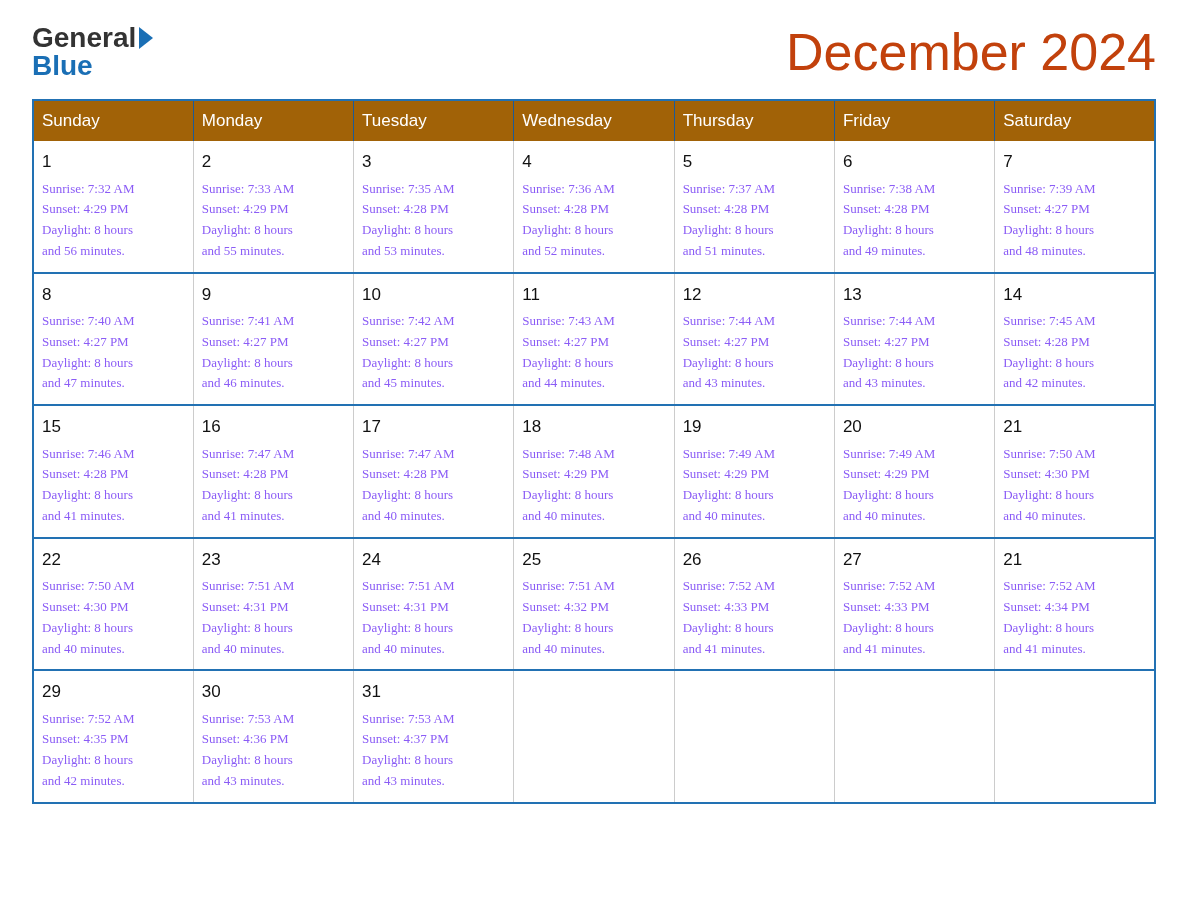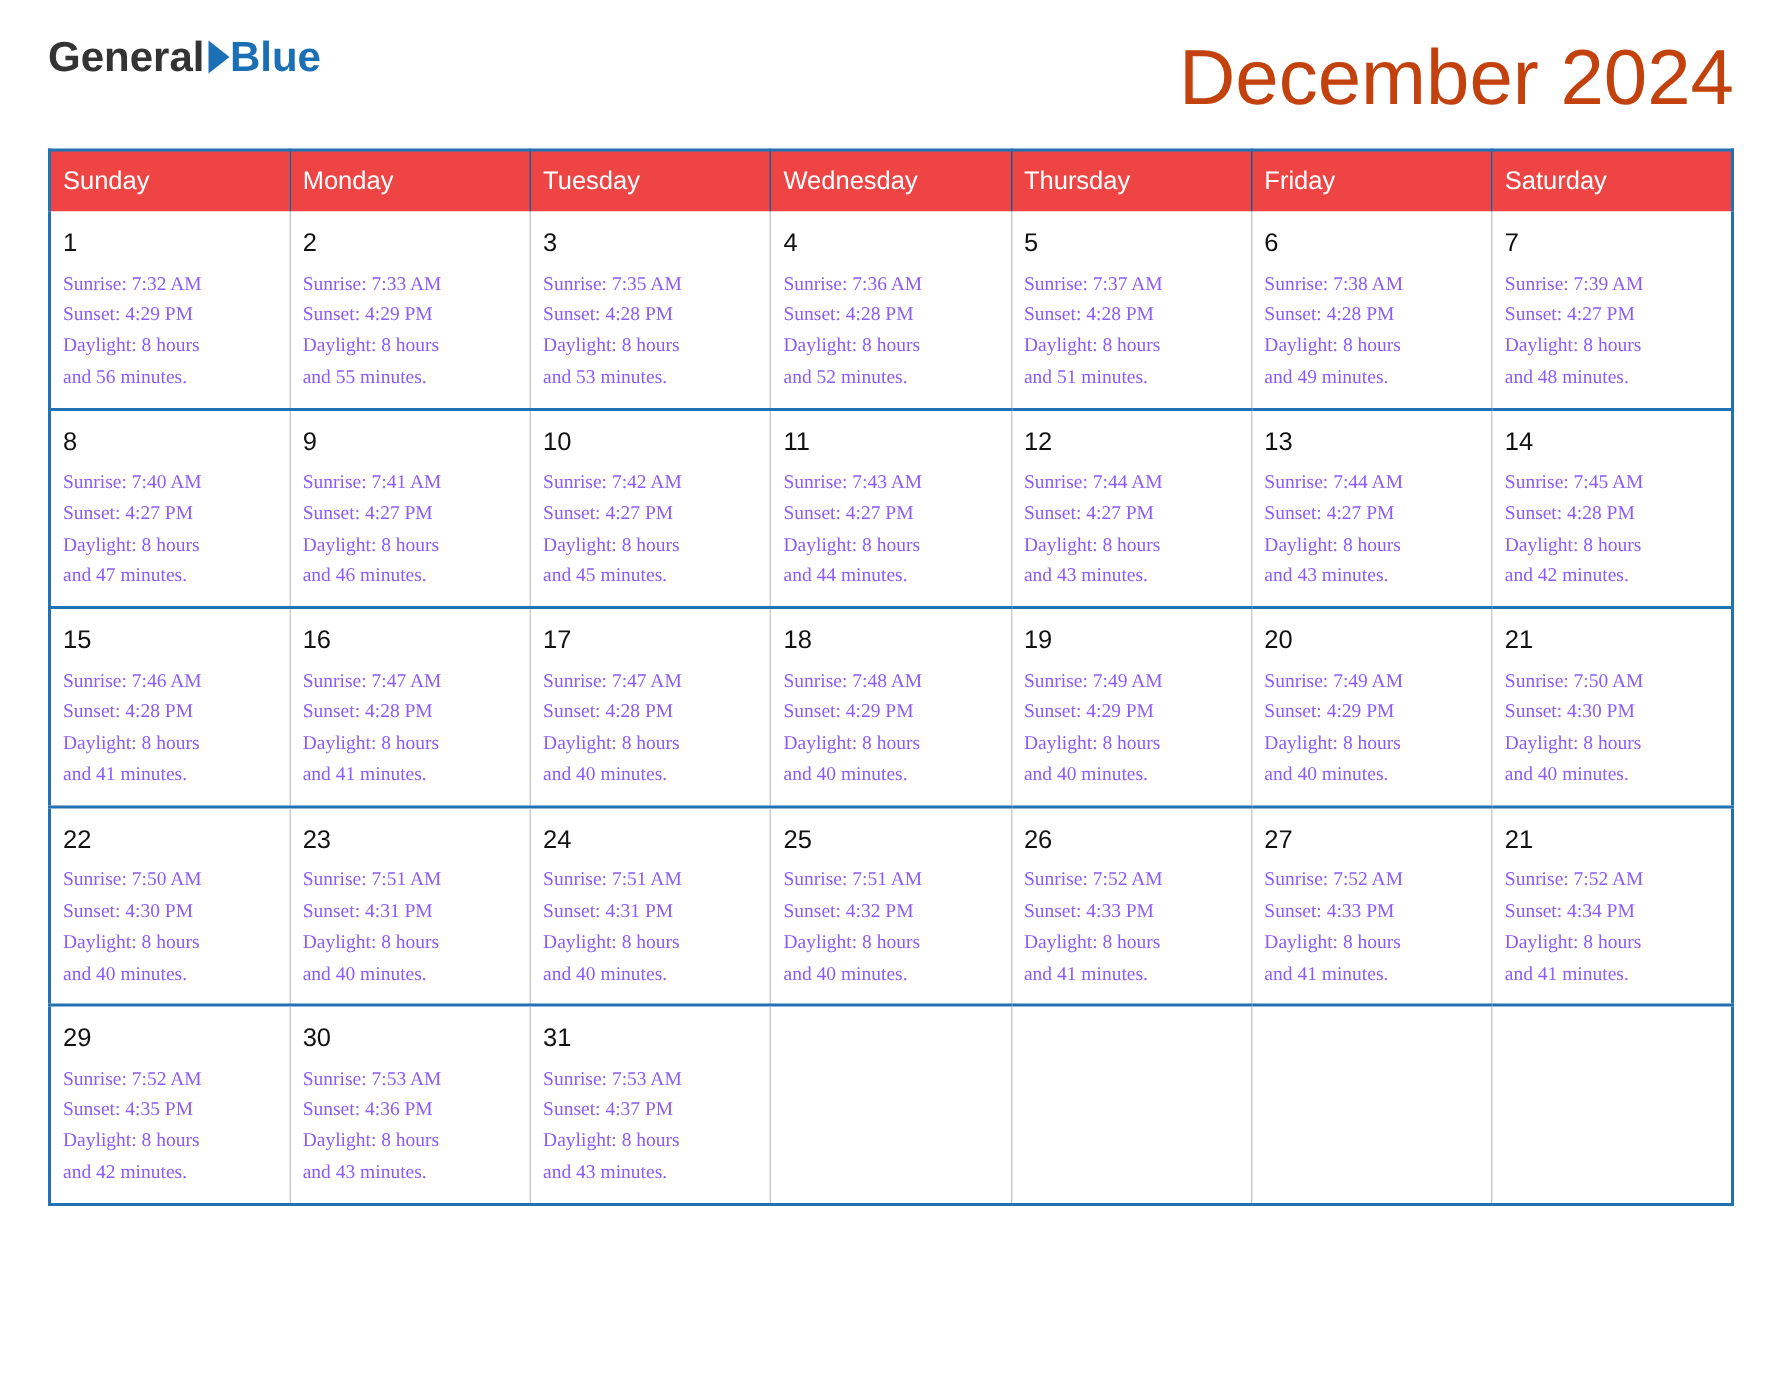--- a/index.html
+++ b/index.html
@@ -12,21 +12,21 @@
       min-height: 918px;
     }
     .header {
       display: flex;
       justify-content: space-between;
       align-items: flex-start;
       margin-bottom: 18px;
     }
     .logo {
       display: flex;
-      flex-direction: row;
+      flex-direction: column;
       align-items: flex-start;
     }
     .logo-text-general {
       font-size: 28px;
       font-weight: bold;
       color: #333;
       line-height: 1;
     }
     .logo-text-blue {
       font-size: 28px;
@@ -62,21 +62,21 @@
       color: #444;
       margin-top: 4px;
     }
     
     .calendar-table {
       width: 100%;
       border-collapse: collapse;
       border: 2px solid #2271b3;
     }
     .calendar-table th {
-      background-color: #ef4444;
+      background-color: #a16207;
       color: #fff;
       font-size: 17px;
       font-weight: normal;
       padding: 10px 8px;
       text-align: left;
       border-right: 1px solid #1a5a9a;
     }
     .calendar-table th:last-child {
       border-right: none;
     }

